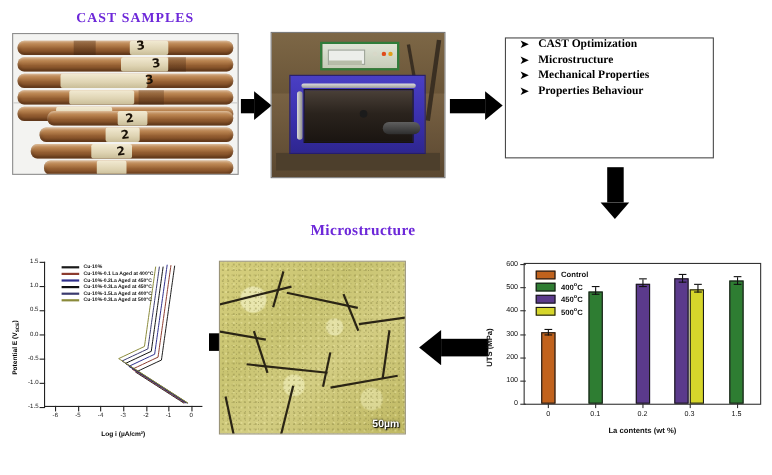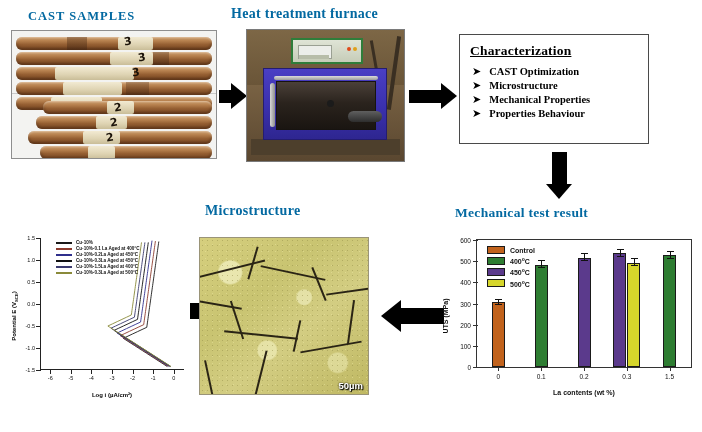--- a/index.html
+++ b/index.html
@@ -13,22 +13,22 @@
     overflow: hidden;
     font-family: "Liberation Serif", serif;
   }
   .stage { position: absolute; inset: 0; }
 
   
   .panel-title {
     position: absolute;
     font-family: "Liberation Serif", serif;
     font-weight: bold;
-    color: #0369a1;
-    text-align: left;
+    color: #6d28d9;
+    text-align: center;
     white-space: nowrap;
     letter-spacing: 0.3px;
   }
 
   
   #cast-title { left: 28px; top: 9px; width: 190px; font-size: 12.5px; letter-spacing: 1px; }
   #cast-photo {
     position: absolute; left: 11px; top: 30px; width: 206px; height: 129px;
     border: 1px solid #8e8e8e; background: #f3f3f1; overflow: hidden;
   }
@@ -292,21 +292,20 @@
       <div class="mark" style="left:48%;top:16px">2</div>
       <div class="mark" style="left:46%;top:31px">2</div>
     </div>
   </div>
 
   <div class="arrow-right" style="left:219px; top:83px;">
     <div class="shaft" style="width:12px"></div>
       <div class="head"></div>
   </div>
 
-  <div class="panel-title" id="furnace-title">Heat treatment furnace</div>
 
   <div id="furnace-photo">
     <div class="furn-wall"></div>
     <div class="furn-leg" style="right:8px;top:6px;width:4px;height:74px;transform:rotate(8deg);"></div>
     <div class="furn-leg" style="right:26px;top:10px;width:3px;height:60px;transform:rotate(-10deg);"></div>
     <div class="furn-leg" style="left:4px;bottom:6px;right:4px;height:16px;background:#4d3f2c;"></div>
     <div class="furn-ctrl">
       <div class="ctrl-screen"></div>
       <div class="ctrl-led" style="right:18px;background:#d8d8c8;"></div>
       <div class="ctrl-led" style="right:10px;background:#e04a1a;"></div>
@@ -321,21 +320,20 @@
       <div style="position:absolute;left:52%;top:44%;width:7px;height:7px;border-radius:50%;background:#1b1b1b;"></div>
     </div>
   </div>
 
   <div class="arrow-right" style="left:409px; top:83px;">
     <div class="shaft" style="width:32px"></div>
       <div class="head"></div>
   </div>
 
   <div id="char-box">
-    <div id="char-heading">Characterization</div>
 
     <div class="char-item">
       <span class="arrow-bullet">➤</span>
       <span>CAST Optimization</span>
     </div>
     <div class="char-item">
       <span class="arrow-bullet">➤</span>
       <span>Microstructure</span>
     </div>
     <div class="char-item">
@@ -376,21 +374,20 @@
     <div class="crack" style="left:36px;top:62px;width:2px;height:40px;transform:rotate(-18deg)"></div>
     <div class="crack" style="left:24px;top:96px;width:74px;height:2px;transform:rotate(6deg)"></div>
     <div class="crack" style="left:96px;top:82px;width:2px;height:32px;transform:rotate(12deg)"></div>
     <div class="crack" style="left:100px;top:108px;width:62px;height:2px;transform:rotate(-10deg)"></div>
     <div class="crack" style="left:60px;top:112px;width:2px;height:46px;transform:rotate(14deg)"></div>
     <div class="crack" style="left:150px;top:62px;width:2px;height:44px;transform:rotate(8deg)"></div>
     <div class="crack" style="left:8px;top:122px;width:2px;height:38px;transform:rotate(-12deg)"></div>
     <div class="scale-bar-label">50µm</div>
   </div>
 
-  <div class="panel-title" id="mech-title">Mechanical test result</div>
 
   <div id="bar-chart">
     <div class="axis-title-y">UTS (MPa)</div>
     <div class="axis-title-x">La contents (wt %)</div>
     <div id="bar-plot">
       <div id="bar-ticks-y">
           <div class="ytick-line" style="top: 127px;"></div>
           <div class="ytick-lbl" style="top: 127px;">0</div>
           <div class="ytick-line" style="top: 105.833px;"></div>
           <div class="ytick-lbl" style="top: 105.833px;">100</div>

